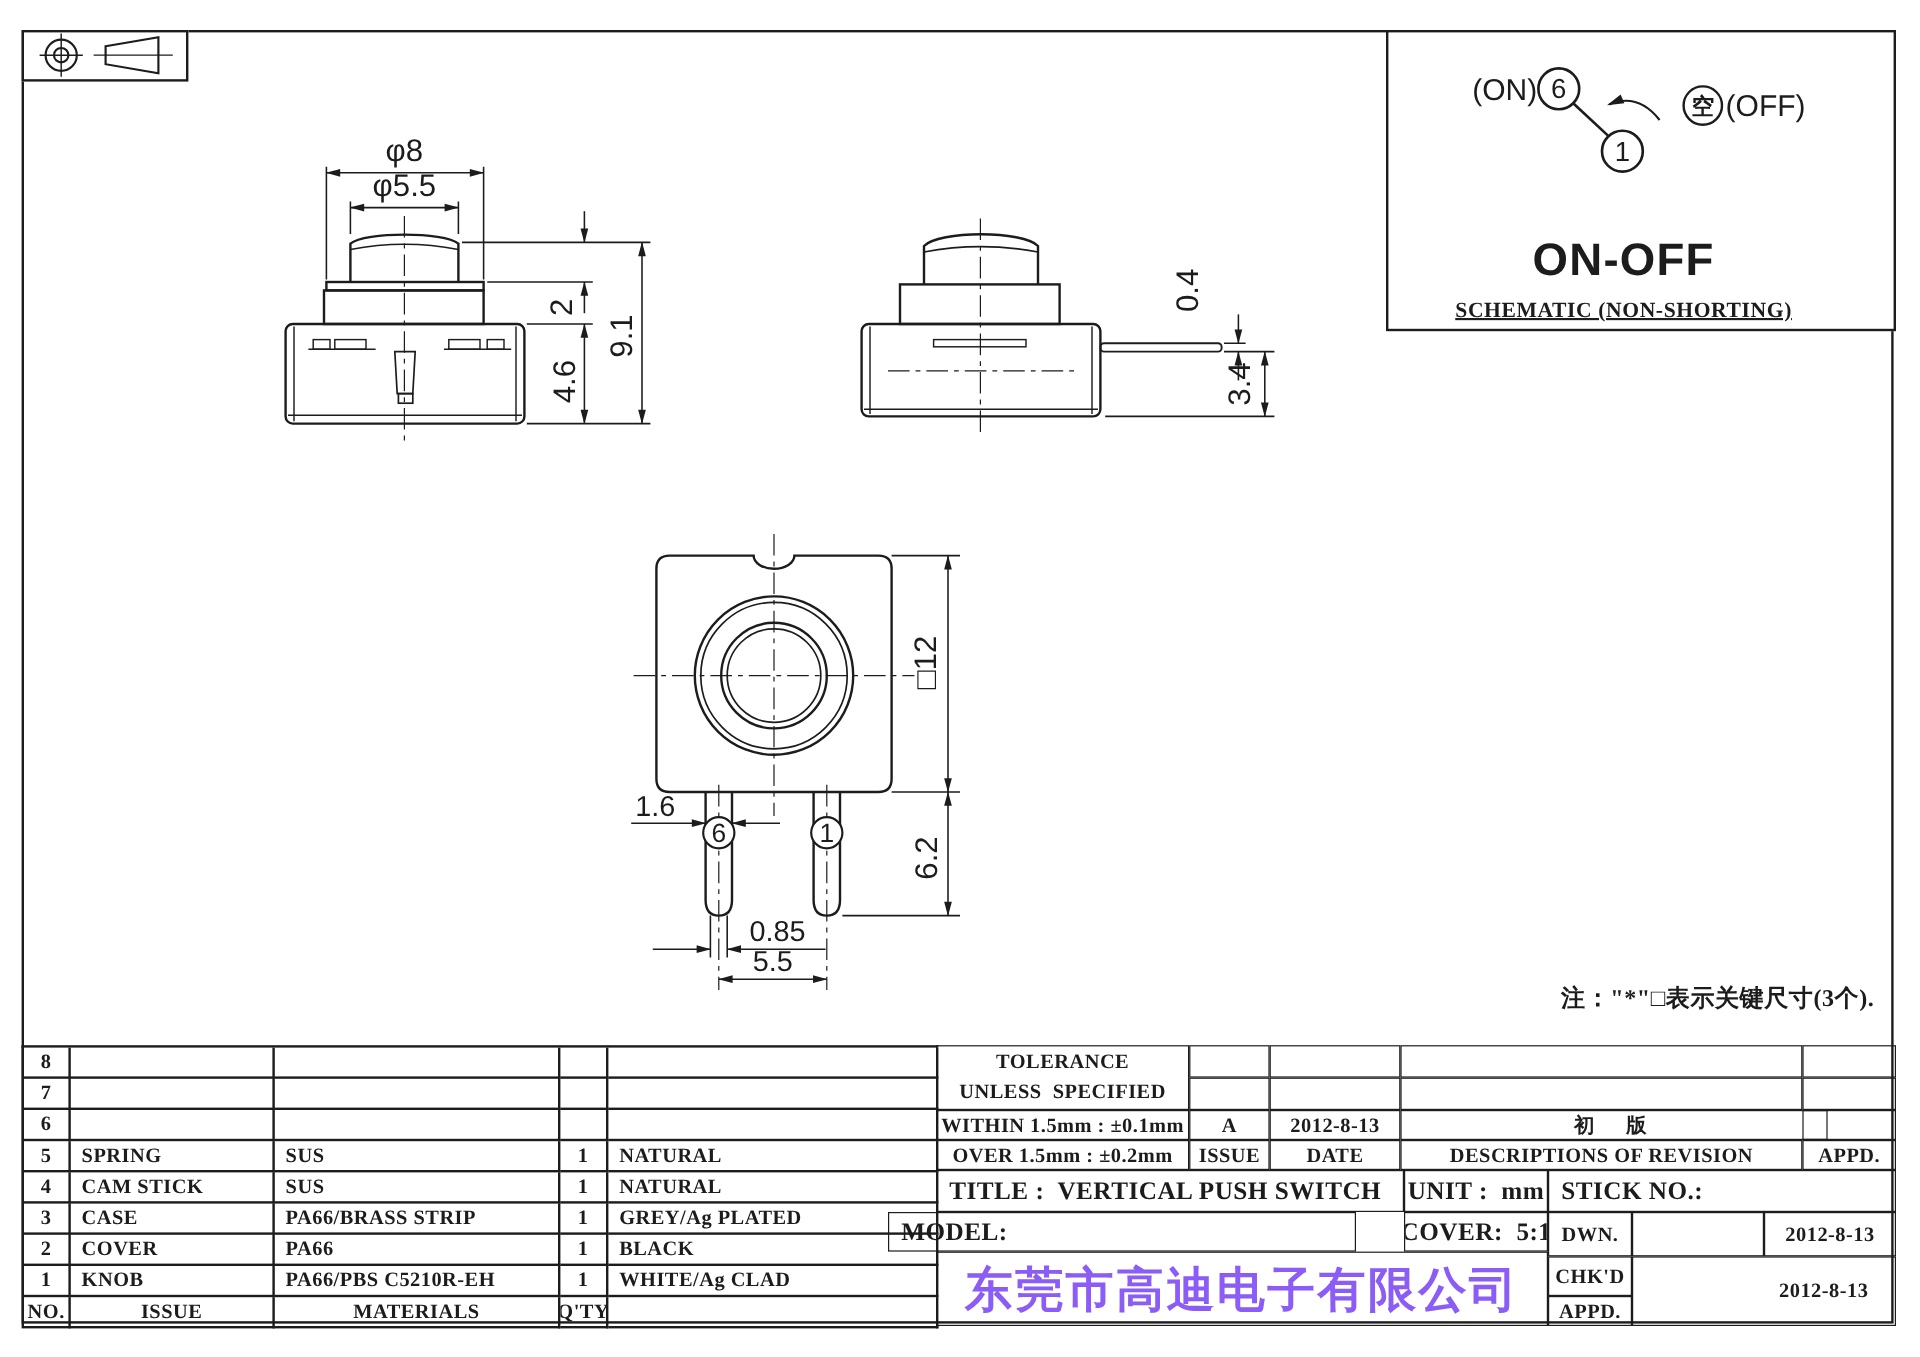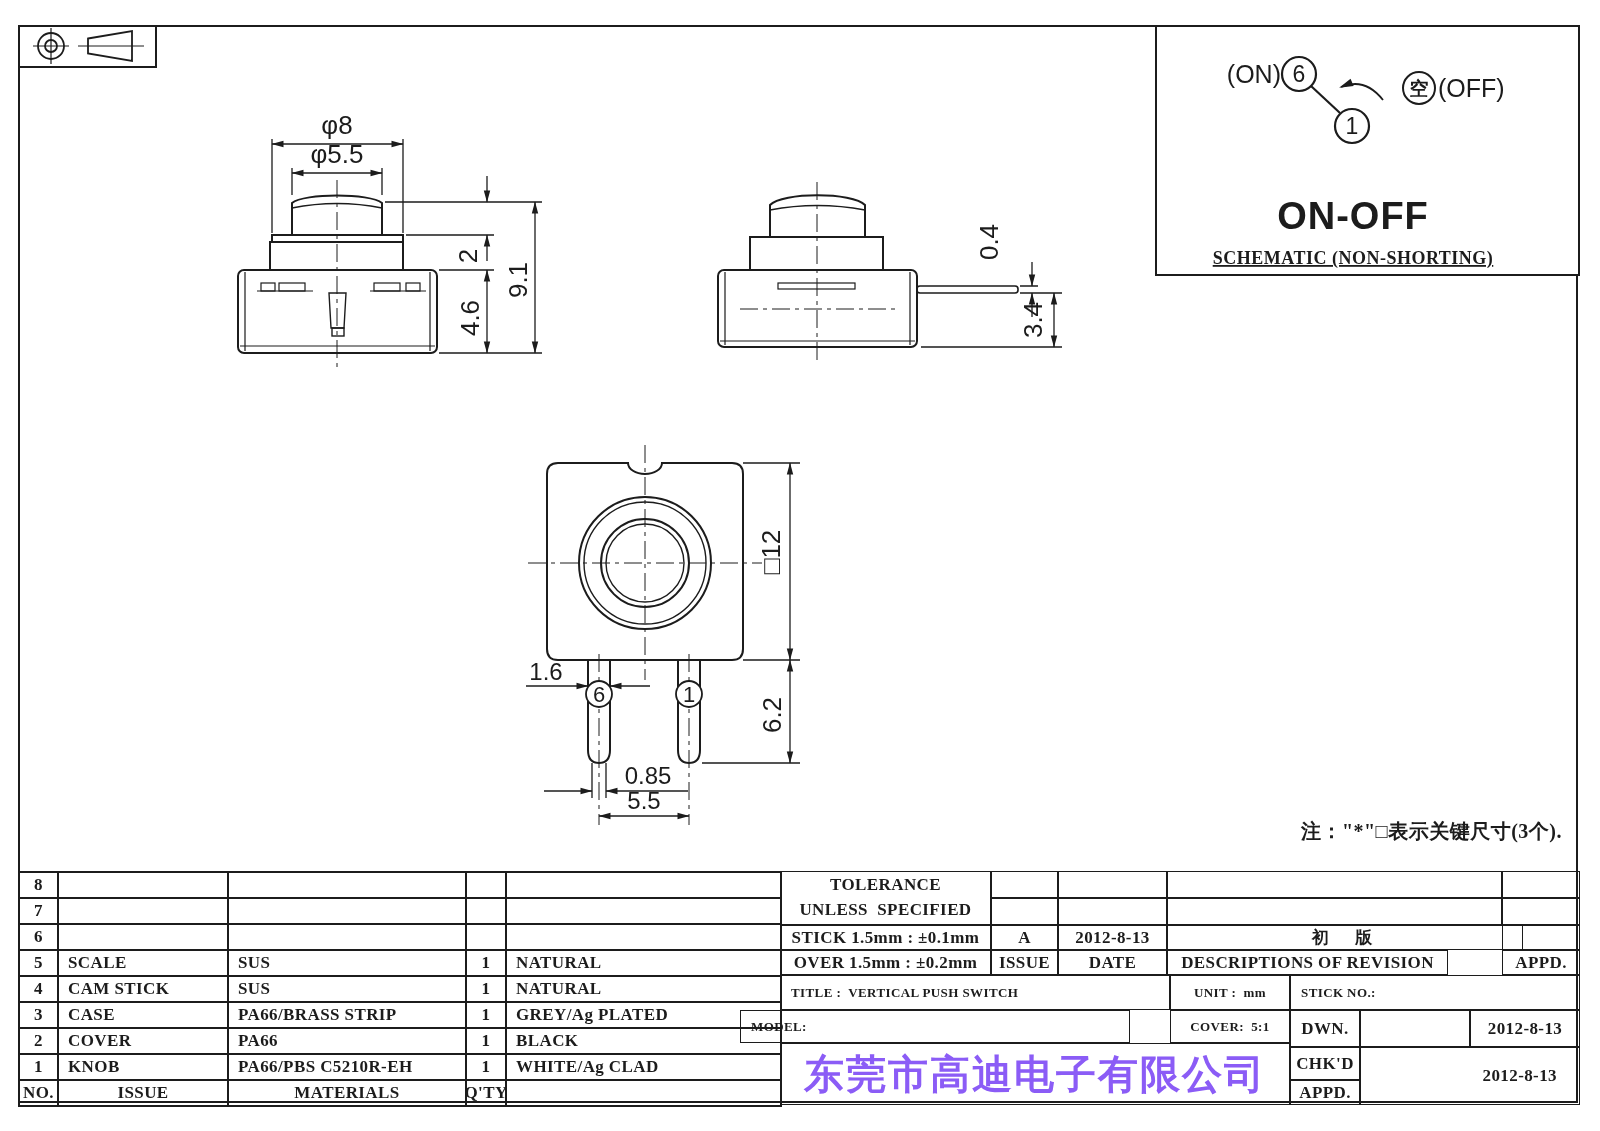--- a/index.html
+++ b/index.html
@@ -28,21 +28,21 @@
   .ptable .c{justify-content:center;}
   .ptable .l{justify-content:flex-start;padding-left:9px;}
   
   .cell{position:absolute;border:1.6px solid #1c1c1c;box-sizing:border-box;
         display:flex;align-items:center;justify-content:center;background:transparent;
         font-size:17px;font-weight:bold;letter-spacing:0.4px;white-space:pre;overflow:hidden;}
   .cell.l{justify-content:flex-start;padding-left:10px;}
   .cell.col{flex-direction:column;justify-content:center;line-height:1.45;}
   .company{color:#8b5cf6;font-size:40px;font-weight:bold;letter-spacing:2px;
            font-family:"Liberation Sans","DejaVu Sans",sans-serif;}
-  .big-title{font-size:13px;}
+  .big-title{font-size:21px;}
 </style>
 </head>
 <body>
 
 <div class="page">
 
   <div class="frame"></div>
 
   <div class="symbox">
     <svg width="135" height="39" viewBox="0 0 135 39">
@@ -210,21 +210,21 @@
     <div class="c"></div>
     <div class="l"></div>
 
     <div class="c">6</div>
     <div class="l"></div>
     <div class="l"></div>
     <div class="c"></div>
     <div class="l"></div>
 
     <div class="c">5</div>
-    <div class="l">SCALE</div>
+    <div class="l">SPRING</div>
     <div class="l">SUS</div>
     <div class="c">1</div>
     <div class="l">NATURAL</div>
 
     <div class="c">4</div>
     <div class="l">CAM STICK</div>
     <div class="l">SUS</div>
     <div class="c">1</div>
     <div class="l">NATURAL</div>
 
@@ -252,41 +252,41 @@
     <div class="c">Q'TY</div>
     <div class="l"></div>
   </div>
 
   <div>
 
     <div class="cell col" style="left:780px;top:871px;width:211px;height:54px">
       <span>TOLERANCE</span>
       <span>UNLESS  SPECIFIED</span>
     </div>
-    <div class="cell" style="left:780px;top:925px;width:211px;height:25px">STICK 1.5mm : ±0.1mm</div>
+    <div class="cell" style="left:780px;top:925px;width:211px;height:25px">WITHIN 1.5mm : ±0.1mm</div>
     <div class="cell" style="left:780px;top:950px;width:211px;height:25px">OVER 1.5mm : ±0.2mm</div>
 
     <div class="cell" style="left:991px;top:871px;width:67px;height:27px"></div>
     <div class="cell" style="left:1058px;top:871px;width:109px;height:27px"></div>
     <div class="cell" style="left:1167px;top:871px;width:335px;height:27px"></div>
     <div class="cell" style="left:1502px;top:871px;width:78px;height:27px"></div>
 
     <div class="cell" style="left:991px;top:898px;width:67px;height:27px"></div>
     <div class="cell" style="left:1058px;top:898px;width:109px;height:27px"></div>
     <div class="cell" style="left:1167px;top:898px;width:335px;height:27px"></div>
     <div class="cell" style="left:1502px;top:898px;width:78px;height:27px"></div>
 
     <div class="cell" style="left:991px;top:925px;width:67px;height:25px">A</div>
     <div class="cell" style="left:1058px;top:925px;width:109px;height:25px">2012-8-13</div>
     <div class="cell" style="left:1167px;top:925px;width:356px;height:25px;letter-spacing:6px">初  版</div>
     <div class="cell" style="left:1502px;top:925px;width:78px;height:25px"></div>
 
     <div class="cell" style="left:991px;top:950px;width:67px;height:25px">ISSUE</div>
     <div class="cell" style="left:1058px;top:950px;width:109px;height:25px">DATE</div>
-    <div class="cell" style="left:1167px;top:950px;width:281px;height:25px">DESCRIPTIONS OF REVISION</div>
+    <div class="cell" style="left:1167px;top:950px;width:335px;height:25px">DESCRIPTIONS OF REVISION</div>
     <div class="cell" style="left:1502px;top:950px;width:78px;height:25px">APPD.</div>
 
     <div class="cell l big-title" style="left:780px;top:975px;width:390px;height:35px">TITLE :  VERTICAL PUSH SWITCH</div>
     <div class="cell big-title" style="left:1170px;top:975px;width:120px;height:35px">UNIT :  mm</div>
     <div class="cell l big-title" style="left:1290px;top:975px;width:290px;height:35px">STICK NO.:</div>
 
     <div class="cell l big-title" style="left:740px;top:1010px;width:390px;height:33px">MODEL:</div>
     <div class="cell big-title" style="left:1170px;top:1010px;width:120px;height:33px">COVER:  5:1</div>
 
     <div class="cell" style="left:780px;top:1043px;width:510px;height:62px">

